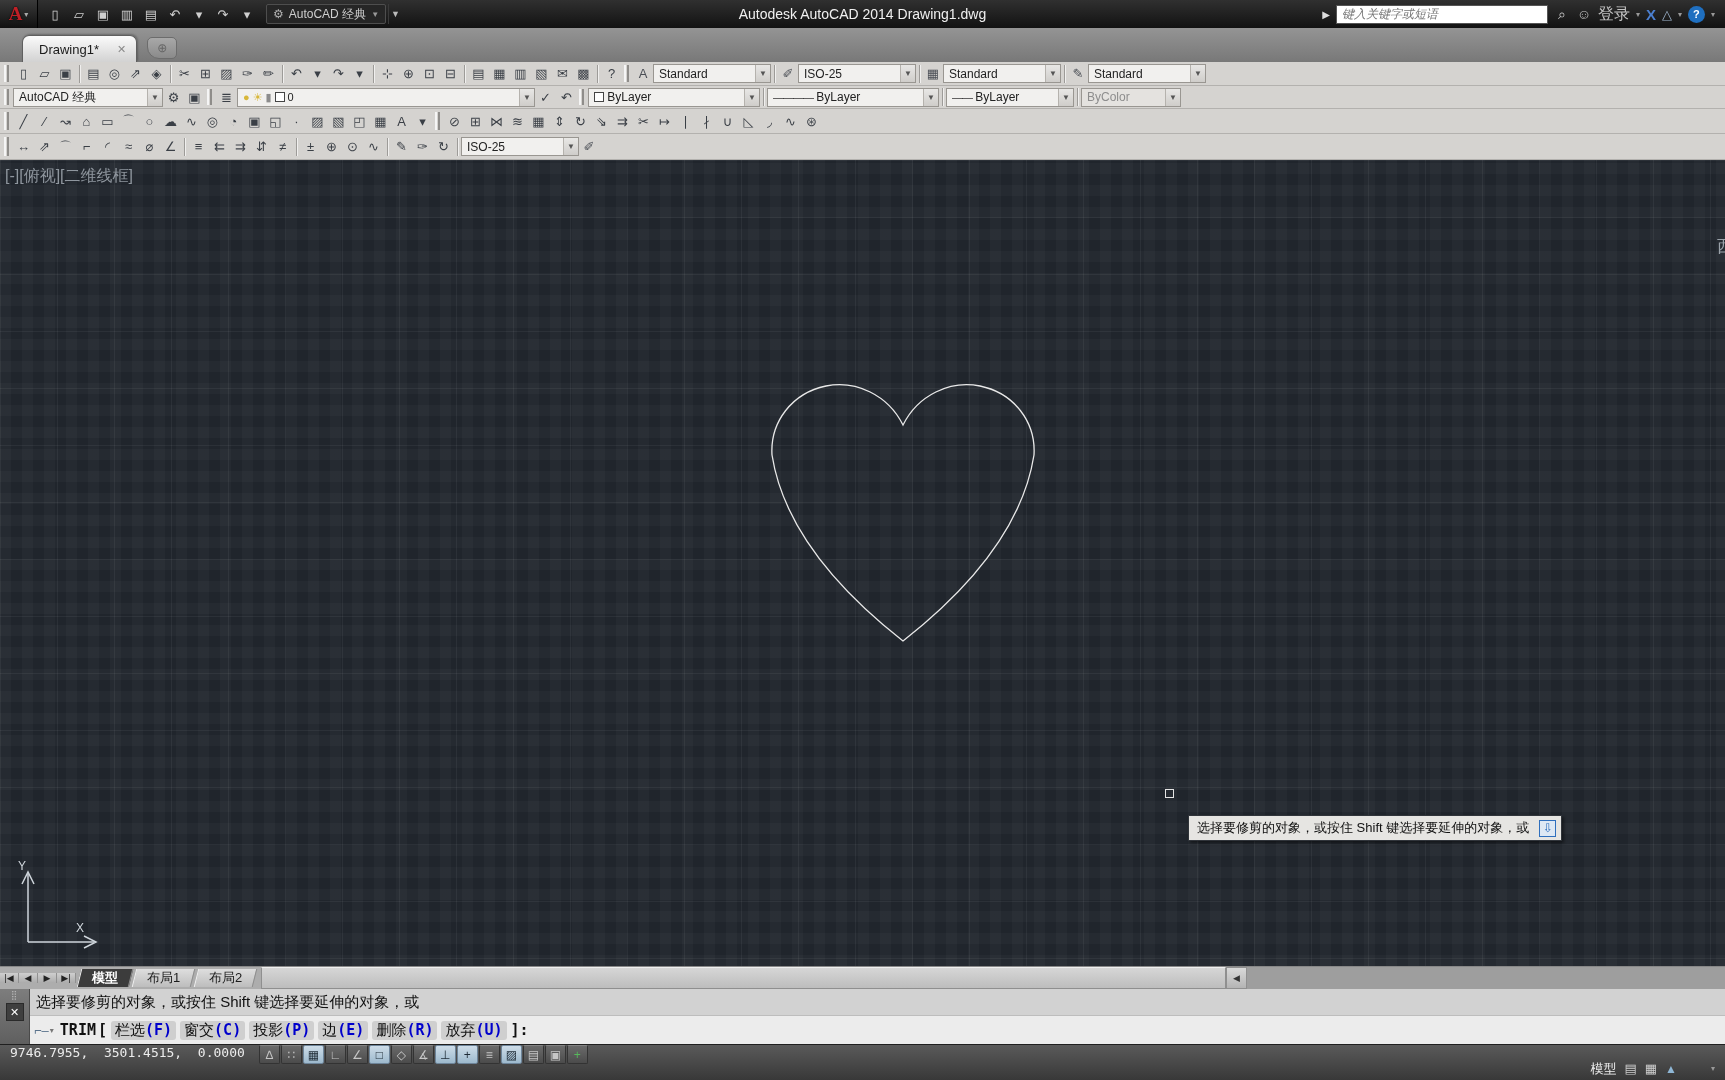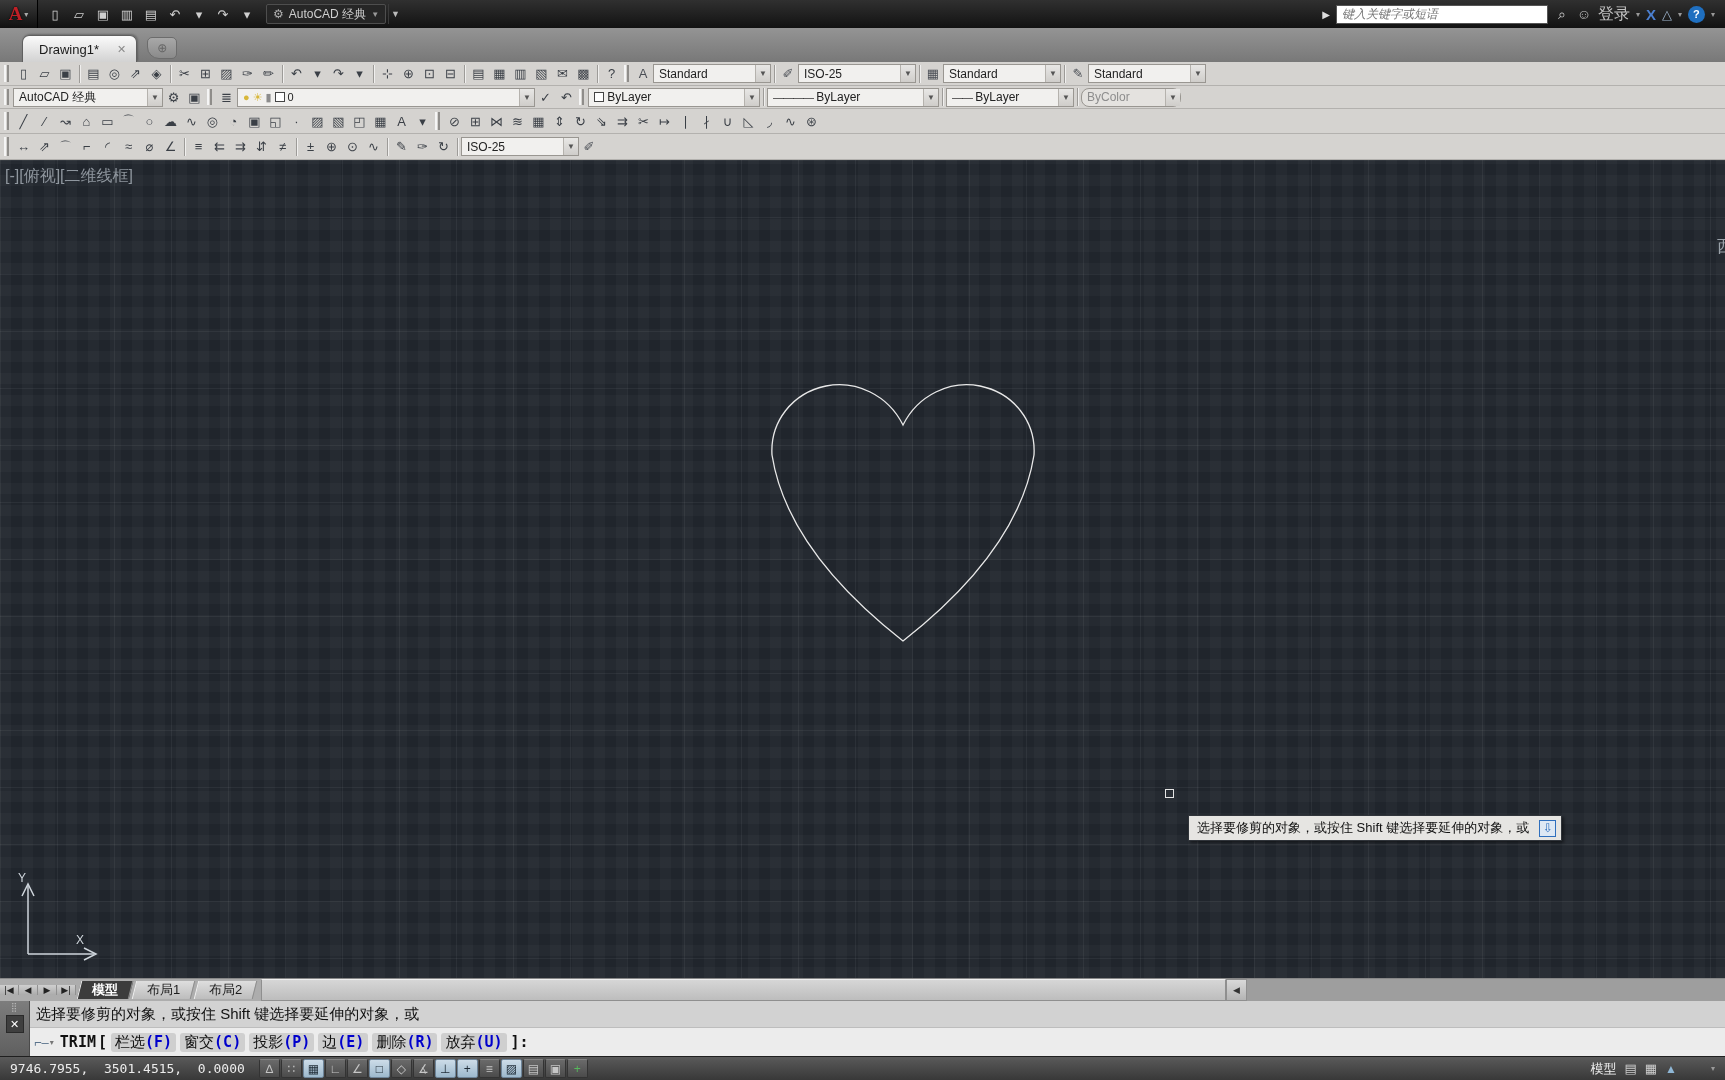--- a/index.html
+++ b/index.html
@@ -42,21 +42,21 @@
   
   .tbrow{background:#d5d3d0;display:flex;align-items:center;border-bottom:1px solid #b3b1ae;padding-left:2px;}
   .tb1{height:24px;} .tb2{height:23px;} .tb3{height:25px;} .tb4{height:26px;}
   .grip{width:5px;height:75%;border-left:2px solid #f5f5f5;border-right:2px solid #8f8d8a;margin:0 4px 0 2px;}
   .strip{display:flex;align-items:center;}
   .tbico{width:21px;height:20px;display:flex;align-items:center;justify-content:center;color:#3a3f46;font-size:13px;}
   .tbsep{width:1px;height:18px;background:#9d9b98;margin:0 3px;box-shadow:1px 0 0 #f0efee;display:inline-block;}
   .combo{height:19px;background:#f1f0ee;border:1px solid #999691;display:flex;align-items:center;font-size:12px;color:#222;padding-left:5px;position:relative;}
   .combo .val{flex:1;white-space:nowrap;overflow:hidden;}
   .combo .cdd{width:15px;height:100%;display:flex;align-items:center;justify-content:center;font-size:8px;color:#555;border-left:1px solid #b5b2ad;background:linear-gradient(#e8e7e5,#cfcdca);}
-  .combo.disabled{color:#8d8d8d;background:#e4e2df;border-radius:8px;}
+  .combo.disabled{color:#8d8d8d;background:#e4e2df;}
   .cicon{width:20px;height:20px;display:flex;align-items:center;justify-content:center;font-size:13px;color:#4a4e55;}
   .lyr-g{display:flex;align-items:center;gap:3px;font-size:11px;}
   .swatch{width:10px;height:10px;border:1px solid #444;background:#fff;display:inline-block;}
   .ltline{letter-spacing:-1px;color:#333;font-size:11px;}
 
   
   .canvas{flex:1;position:relative;overflow:hidden;background-color:#20252c;
     background-image:
       linear-gradient(rgba(255,255,255,0.05) 1px, transparent 1px),
       linear-gradient(90deg, rgba(255,255,255,0.05) 1px, transparent 1px),
@@ -91,21 +91,21 @@
   .cmdhist{height:27px;background:#d2d2d2;border-bottom:1px solid #bdbdbd;display:flex;align-items:center;padding-left:6px;font-size:15px;color:#111;}
   .cmdline{height:28px;background:#ececec;display:flex;align-items:center;padding-left:4px;font-size:15px;color:#111;gap:2px;}
   .cmdicon{color:#5a738c;font-size:13px;margin-right:4px;display:flex;align-items:center;gap:1px;}
   .cmdicon .dd{font-size:8px;color:#777;}
   .cmdword{font-family:"DejaVu Sans Mono",monospace;font-weight:bold;letter-spacing:0;}
   .opt{background:#cfcfcf;border-radius:3px;padding:0 4px;margin:0 2px;display:inline-flex;align-items:center;}
   .opt .k{color:#0000cc;font-family:"DejaVu Sans Mono",monospace;font-weight:bold;}
   .bracket{font-family:"DejaVu Sans Mono",monospace;font-weight:bold;}
 
   
-  .statusbar{height:24px;background:linear-gradient(#5a5a5a,#383838);border-top:1px solid #1f1f1f;display:flex;align-items:center;color:#e6e6e6;}
+  .statusbar{height:36px;background:linear-gradient(#5a5a5a,#383838);border-top:1px solid #1f1f1f;display:flex;align-items:flex-start;color:#e6e6e6;}
   .coords{font-family:"DejaVu Sans Mono",monospace;font-size:13px;padding:0 14px 0 10px;color:#ececec;white-space:pre;}
   .toggles{display:flex;align-items:center;gap:1px;}
   .tgl{width:21px;height:19px;display:flex;align-items:center;justify-content:center;font-size:12px;color:#c6c6c6;background:linear-gradient(#6a6a6a,#4b4b4b);border:1px solid #333;border-top-color:#828282;border-radius:2px;}
   .tgl.on{background:linear-gradient(#cddce8,#9db9cd);color:#1e2b36;border-color:#6d8499;}
   .sb-right{margin-left:auto;display:flex;align-items:center;gap:8px;padding-right:10px;}
   .sb-right .lbl{font-size:13px;color:#f0f0f0;}
   .sbico{font-size:13px;color:#cfcfcf;}
   .annoico{color:#8fb7d6;font-size:12px;}
   .scale{font-size:13px;color:#f2f2f2;margin-top:32px;}
 </style>
@@ -148,20 +148,21 @@
         <div class="qico">
           <span>▾</span>
         </div>
       </div>
     <div class="wsbox">
       <span class="gear">⚙</span>
       <span>AutoCAD 经典</span>
       <span class="dd">▼</span>
     </div>
     <div class="qatdd">▼</div>
+    <div class="apptitle">Autodesk AutoCAD 2014   Drawing1.dwg</div>
     <div class="titleright">
       <span class="tr-arrow">▶</span>
       <input class="searchbox" placeholder="键入关键字或短语" style="">
       <span class="tico">⌕</span>
       <span class="tico">☺</span>
       <span class="signin">登录</span>
       <span class="mini-dd">▾</span>
       <span class="xchg">X</span>
       <span class="a360">△</span>
       <span class="mini-dd">▾</span>

